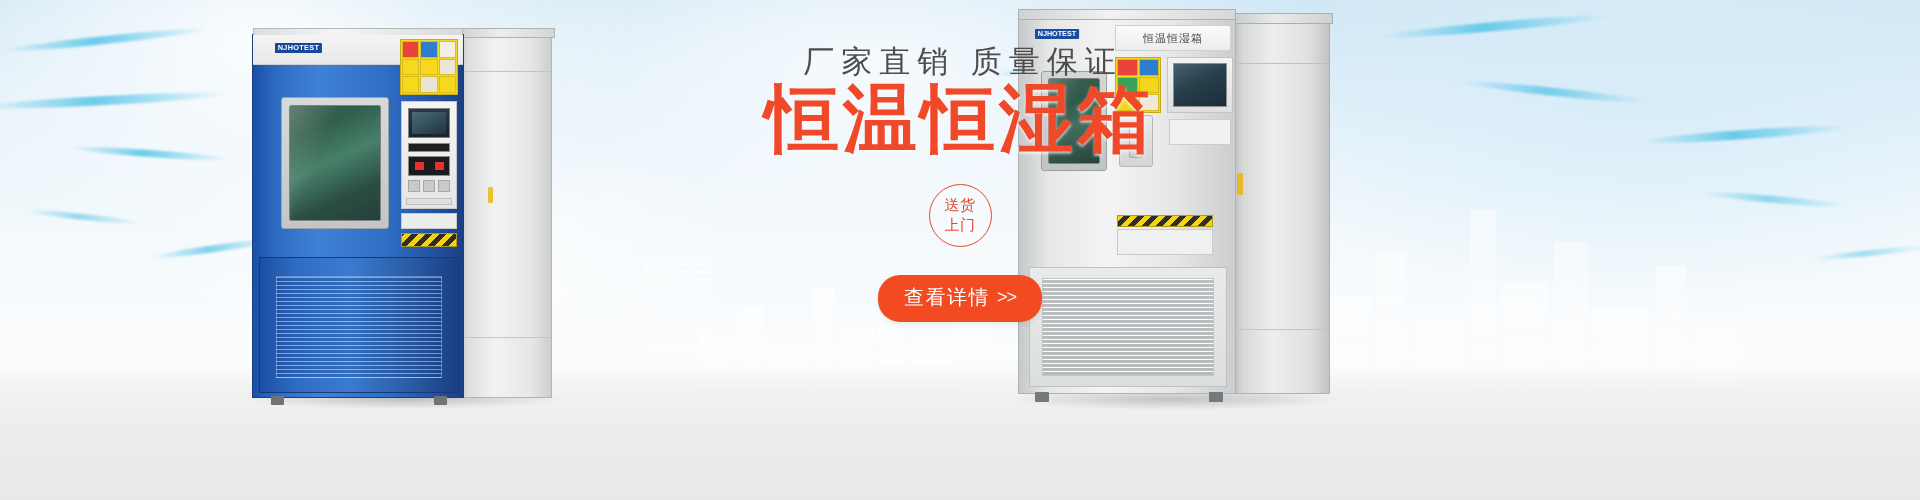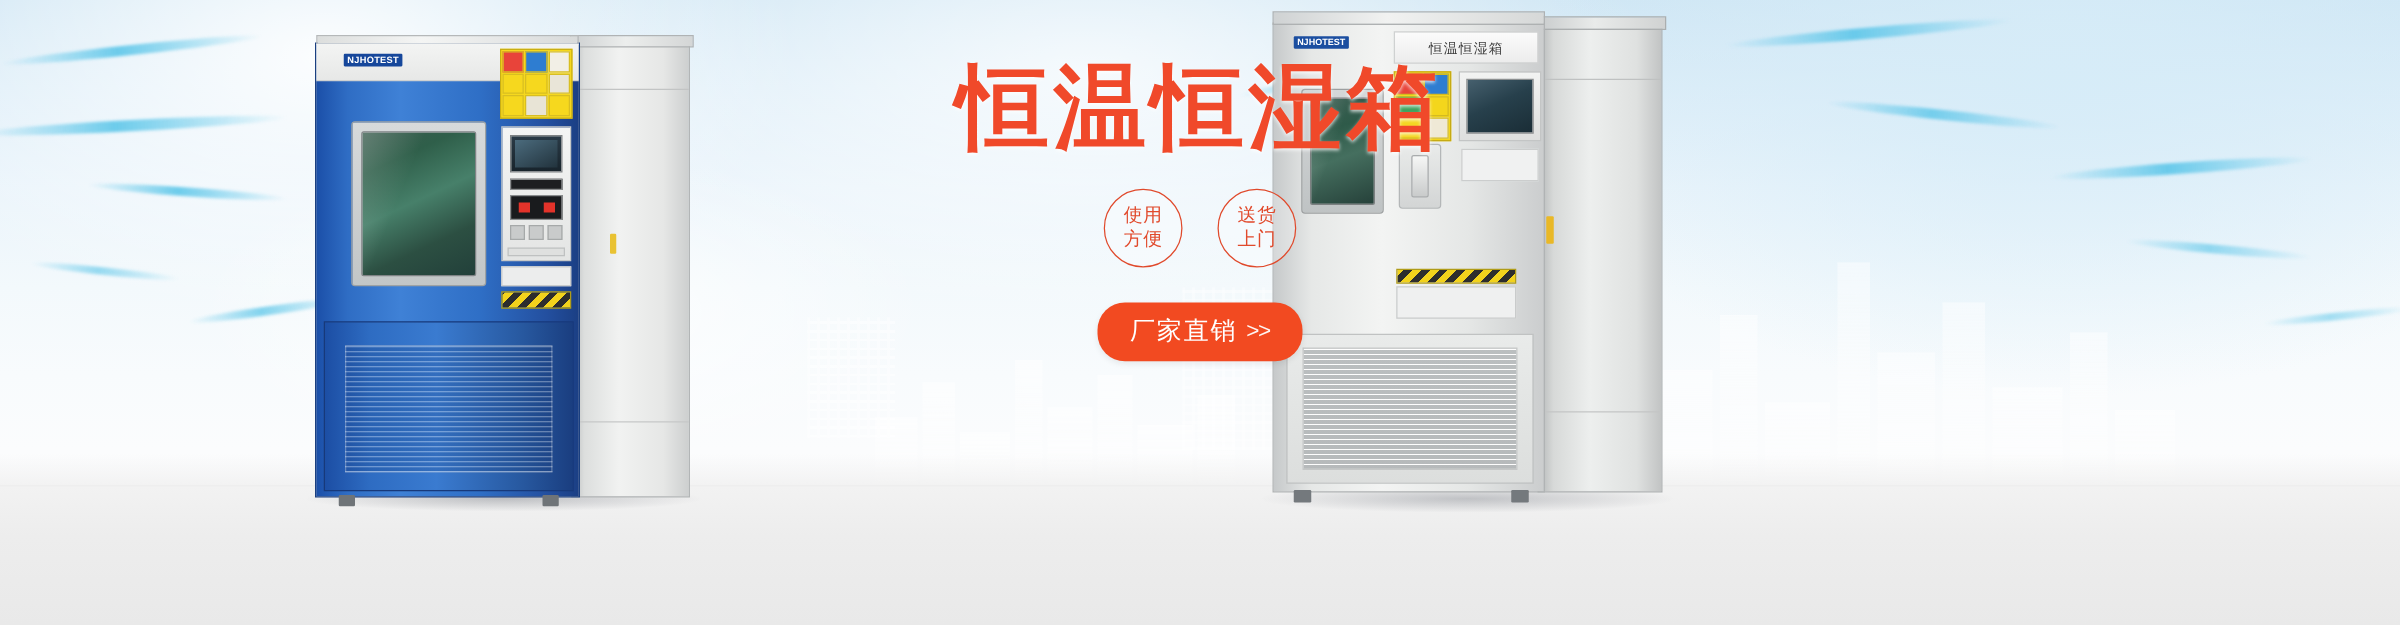--- a/index.html
+++ b/index.html
@@ -587,36 +587,33 @@
           <span></span>
           <span></span>
         </div>
     </div>
     <span class="sr">grey-white constant temperature humidity test chamber</span>
     <span class="sr">南京恒裕检测设备有限公司</span>
   </div>
 
   <div id="copy">
 
+    <div class="eyebrow">厂家直销  质量保证</div>
 
     <div class="headline">恒温恒湿箱</div>
 
 
     <div class="badges">
-      <div class="badge">
-        <span>使用</span>
-        <span>方便</span>
-      </div>
       <div class="badge">
         <span>送货</span>
         <span>上门</span>
       </div>
     </div>
 
     <div class="cta-wrap">
       <button class="cta">
-        <span>厂家直销</span>
+        <span>查看详情</span>
         <span class="arrows">&gt;&gt;</span>
       </button>
     </div>
 
   </div>
 </div>
 
 </body></html>

